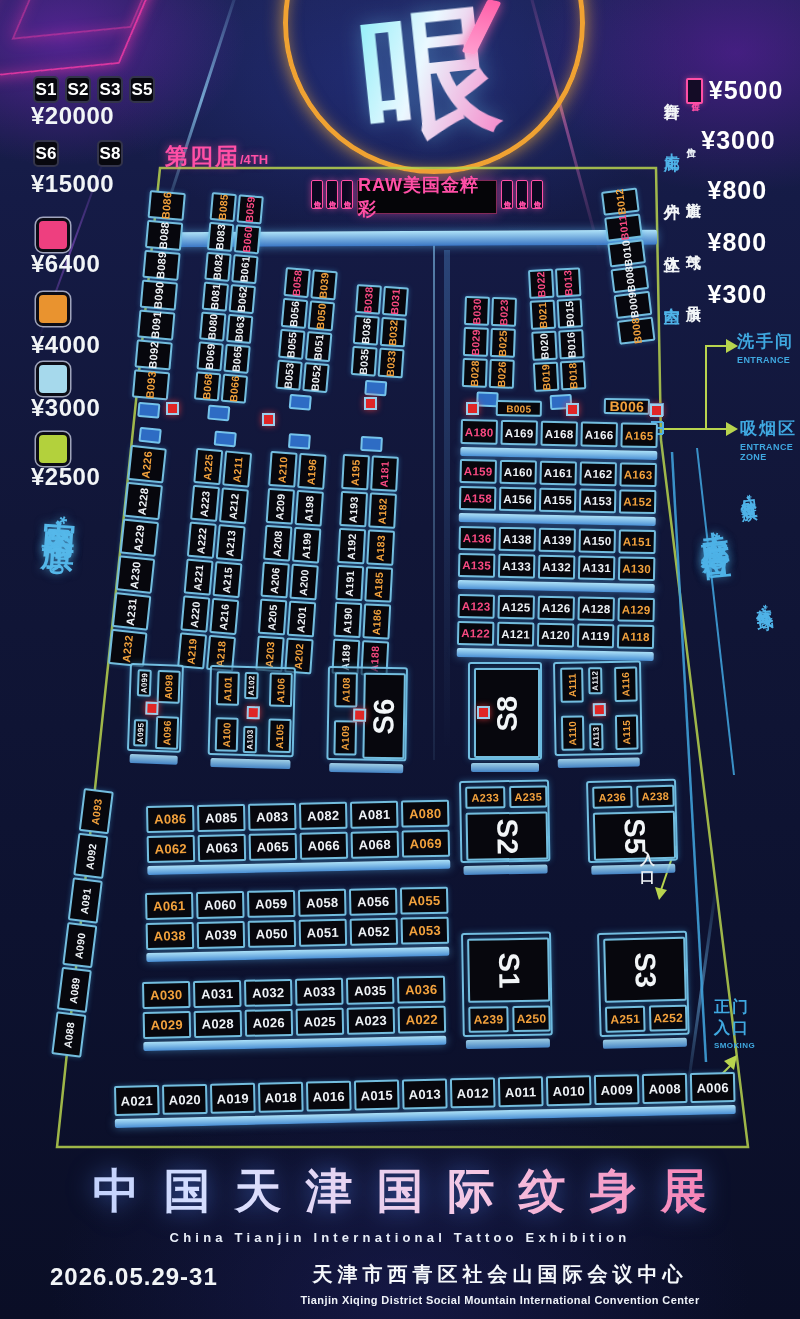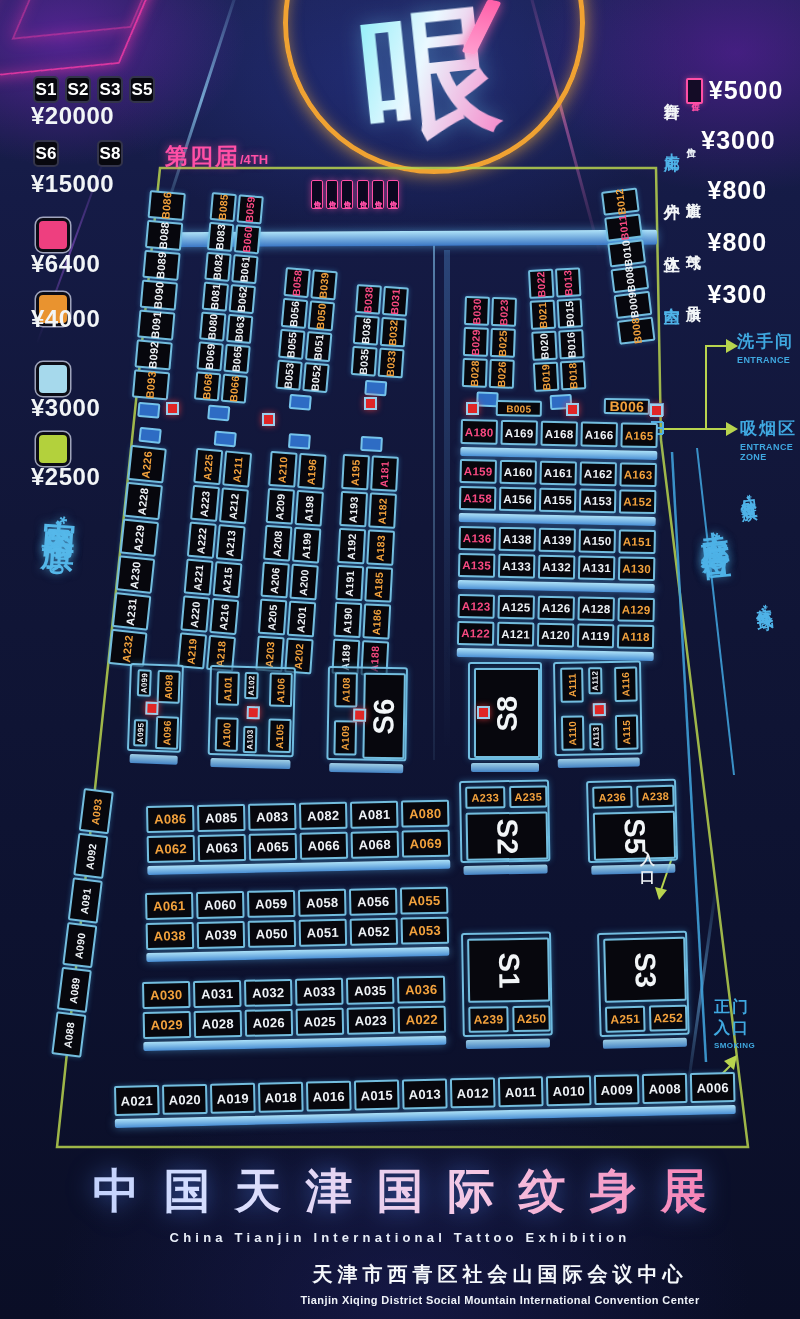--- a/index.html
+++ b/index.html
@@ -194,21 +194,21 @@
   </div>
   <div class="lprice" style="left:31px;top:102px;">¥20000</div>
   <div class="legend-row" style="left:33px;top:140px;gap:38px;">
     <span class="sbox">S6</span>
     <span class="sbox">S8</span>
   </div>
   <div class="lprice" style="left:31px;top:170px;">¥15000</div>
   <span class="swatch" style="left: 36px; top: 218px; background: rgb(238, 63, 127);"></span>
   <div class="lprice" style="left:31px;top:250px;">¥6400</div>
   <span class="swatch" style="left: 36px; top: 292px; background: rgb(233, 147, 47);"></span>
-  <div class="lprice" style="left:31px;top:305px;">¥4000</div>
+  <div class="lprice" style="left:31px;top:331px;">¥4000</div>
   <span class="swatch" style="left: 36px; top: 362px; background: rgb(166, 217, 236);"></span>
   <div class="lprice" style="left:31px;top:394px;">¥3000</div>
   <span class="swatch" style="left: 36px; top: 432px; background: rgb(179, 209, 60);"></span>
   <div class="lprice" style="left:31px;top:463px;">¥2500</div>
 
   <div class="edition">
     <span class="big">第四届</span><span class="sm">/4TH</span>
   </div>
 
   <div class="stage">
@@ -216,20 +216,21 @@
       <span class="stage-tab">
           <span class="vtxt">广告位</span>
         </span>
       <span class="stage-tab">
           <span class="vtxt">广告位</span>
         </span>
       <span class="stage-tab">
           <span class="vtxt">广告位</span>
         </span>
     </div>
+    <div class="stage-banner">RAW美国金粹彩</div>
     <div class="stage-tabs">
       <span class="stage-tab">
           <span class="vt vtxt">广告位</span>
         </span>
       <span class="stage-tab">
           <span class="vtxt">广告位</span>
         </span>
       <span class="stage-tab">
           <span class="vtxt">广告位</span>
         </span>
@@ -1158,15 +1159,16 @@
       <div class="pillar" style="left: 166px; top: 402px;"></div>
       <div class="pillar" style="left: 262px; top: 413px;"></div>
       <div class="pillar" style="left: 364px; top: 397px;"></div>
       <div class="pillar" style="left: 466px; top: 402px;"></div>
       <div class="pillar" style="left: 566px; top: 403px;"></div>
       <div class="pillar" style="left: 650px; top: 404px;"></div>
     </div>
 
   <div class="title-zh">中国天津国际纹身展</div>
   <div class="title-en">China Tianjin International Tattoo Exhibition</div>
+  <div class="f-date">2026.05.29-31</div>
   <div class="f-venue-zh">天津市西青区社会山国际会议中心</div>
   <div class="f-venue-en">Tianjin Xiqing District Social Mountain International Convention Center</div>
 </div>
 
 </body></html>

